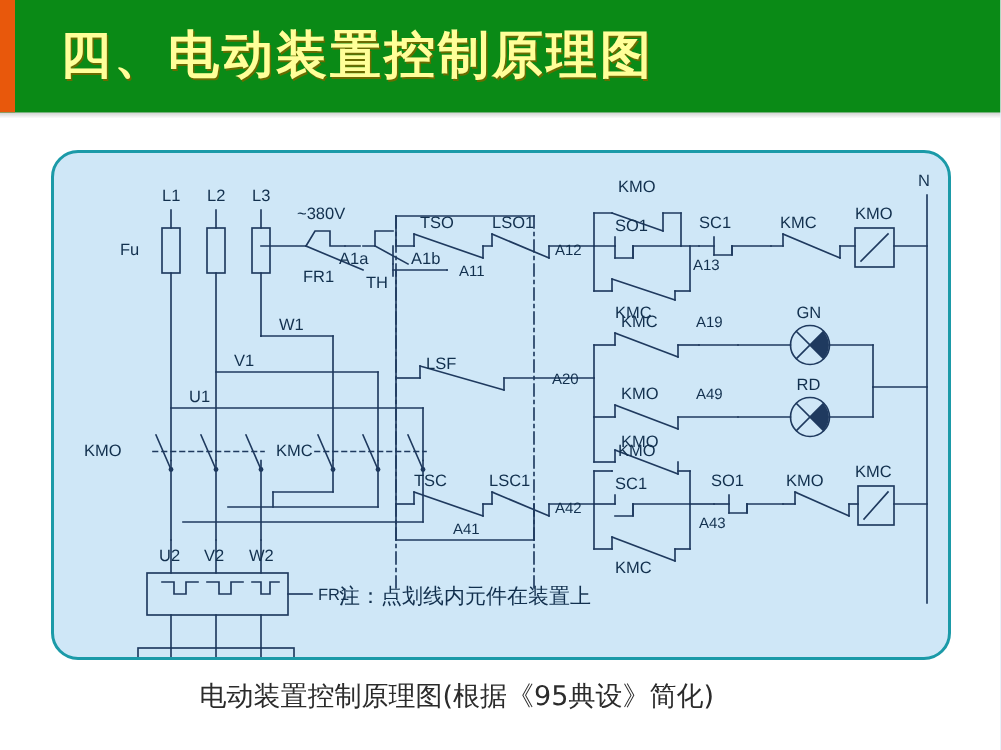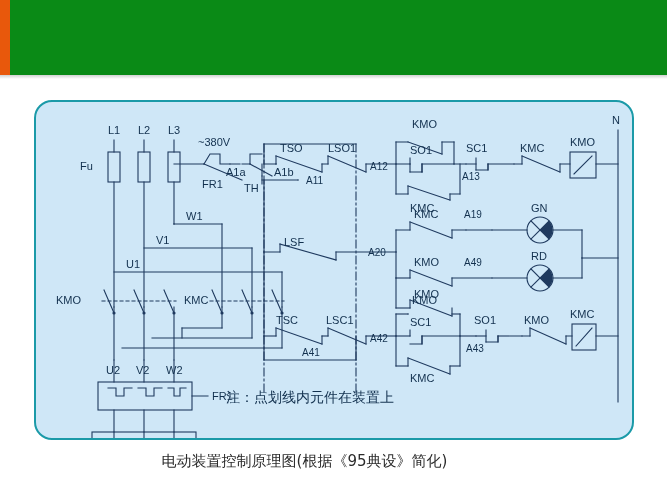--- a/index.html
+++ b/index.html
@@ -41,32 +41,33 @@
     border:2px solid #1b9aa8;
     border-radius:18px;
     box-sizing:border-box;
     overflow:hidden;
   }
   #schematic-svg{position:absolute;left:0;top:0;}
   
   #caption{
     position:absolute;left:0;top:452px;width:609px;
     text-align:center;
-    font-size:15px;
+    font-size:18px;
     color:#2b2b2b;
     font-family:"DejaVu Sans","Liberation Sans",sans-serif;
     white-space:nowrap;
   }
   .lbl{font-family:"Liberation Sans","DejaVu Sans",sans-serif;}
 </style>
 </head>
 <body>
 
 <div id="title-banner">
   <div id="title-accent"></div>
+  <div id="title-text">四、电动装置控制原理图</div>
 </div>
 <div id="banner-shadow"></div>
 
 <div id="diagram-panel">
   <svg id="schematic-svg" width="600" height="340" viewBox="0 0 600 340">
     <g stroke="#1f3a5f" stroke-width="1.1" fill="none" stroke-linecap="square">
 
       <line x1="78" y1="38" x2="78" y2="50"></line>
       <line x1="108" y1="38" x2="108" y2="50"></line>
       <line x1="138" y1="38" x2="138" y2="50"></line>

